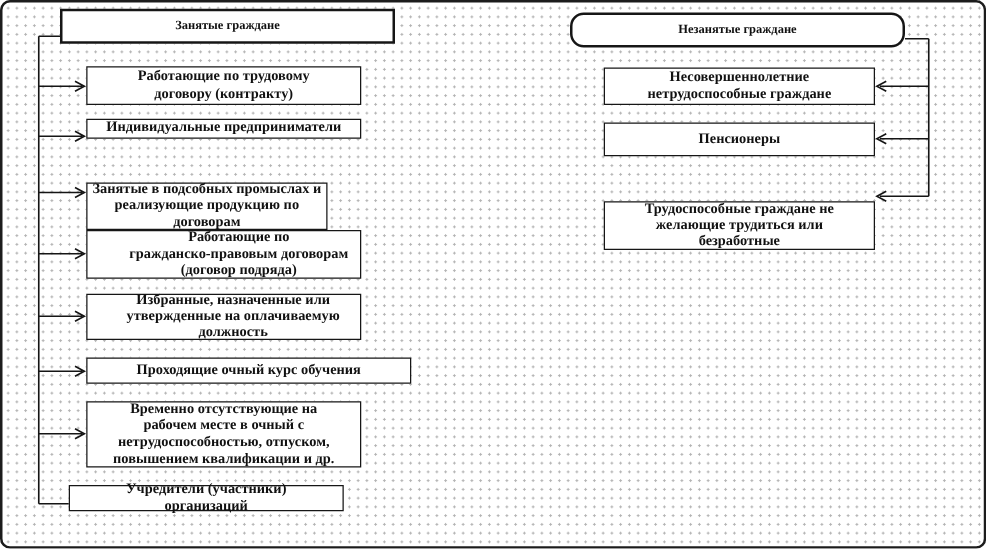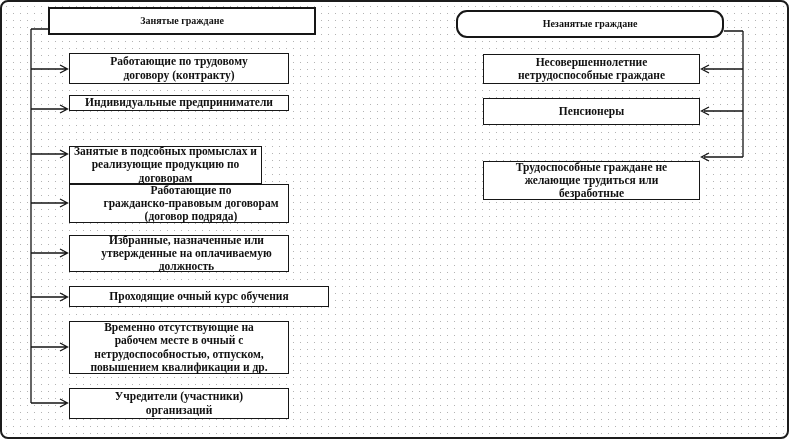--- a/index.html
+++ b/index.html
@@ -37,21 +37,21 @@
   .box.title{border-width:2px;font-size:10px;}
   
   .lt   {left:48px; top:7px;  width:268px;height:28px;}
   .l0   {left:69px; top:53px; width:220px;height:31px;}
   .l1   {left:69px; top:95px; width:220px;height:16px;}
   .l2   {left:69px; top:146px;width:193px;height:38px;}
   .l3   {left:69px; top:184px;width:220px;height:39px;padding-left:26px;}
   .l4   {left:69px; top:235px;width:220px;height:37px;padding-left:17px;}
   .l5   {left:69px; top:286px;width:260px;height:21px;}
   .l6   {left:69px; top:321px;width:220px;height:53px;}
-  .l7   {left:69px; top:388px;width:220px;height:31px;}
+  .l7   {left:55px; top:388px;width:220px;height:21px;}
   
   .rt   {left:456px;top:10px; width:268px;height:28px;border-radius:11px;}
   .r0   {left:483px;top:54px; width:217px;height:30px;}
   .r1   {left:483px;top:98px; width:217px;height:27px;}
   .r2   {left:483px;top:138px;width:217px;height:39px;margin-top:23px;}
 </style>
 </head>
 <body>
 
 <div class="canvas">

